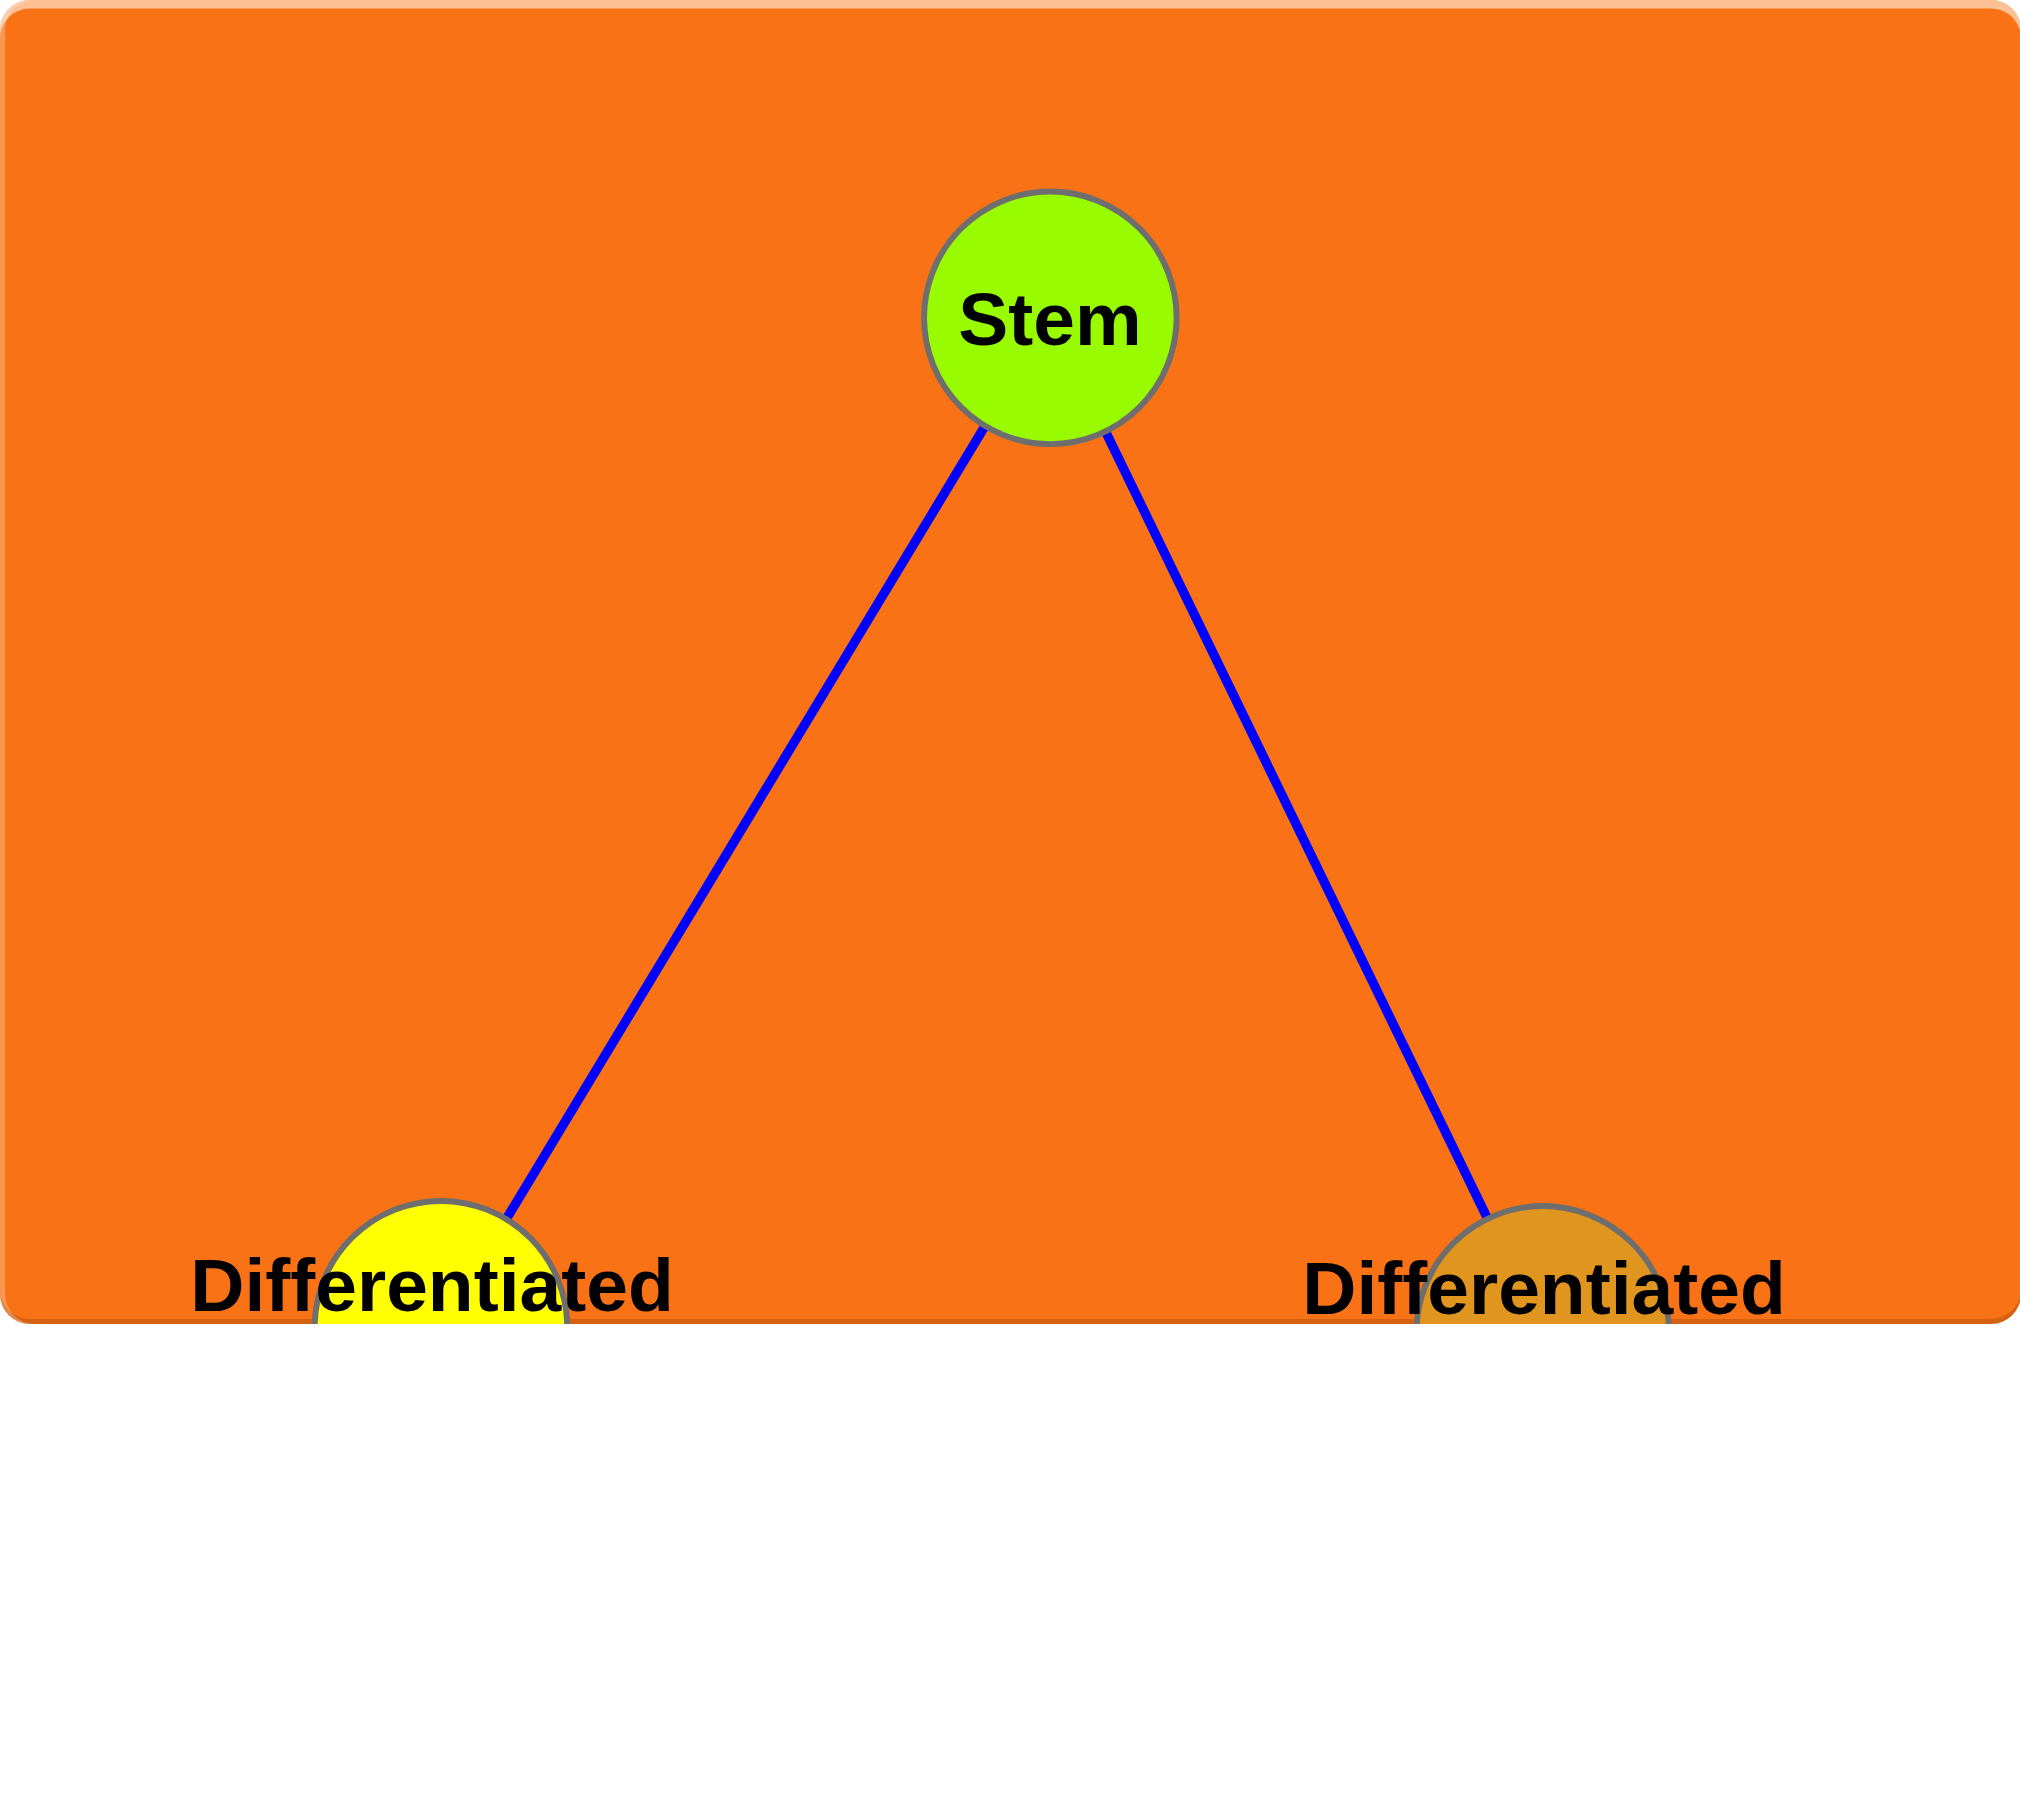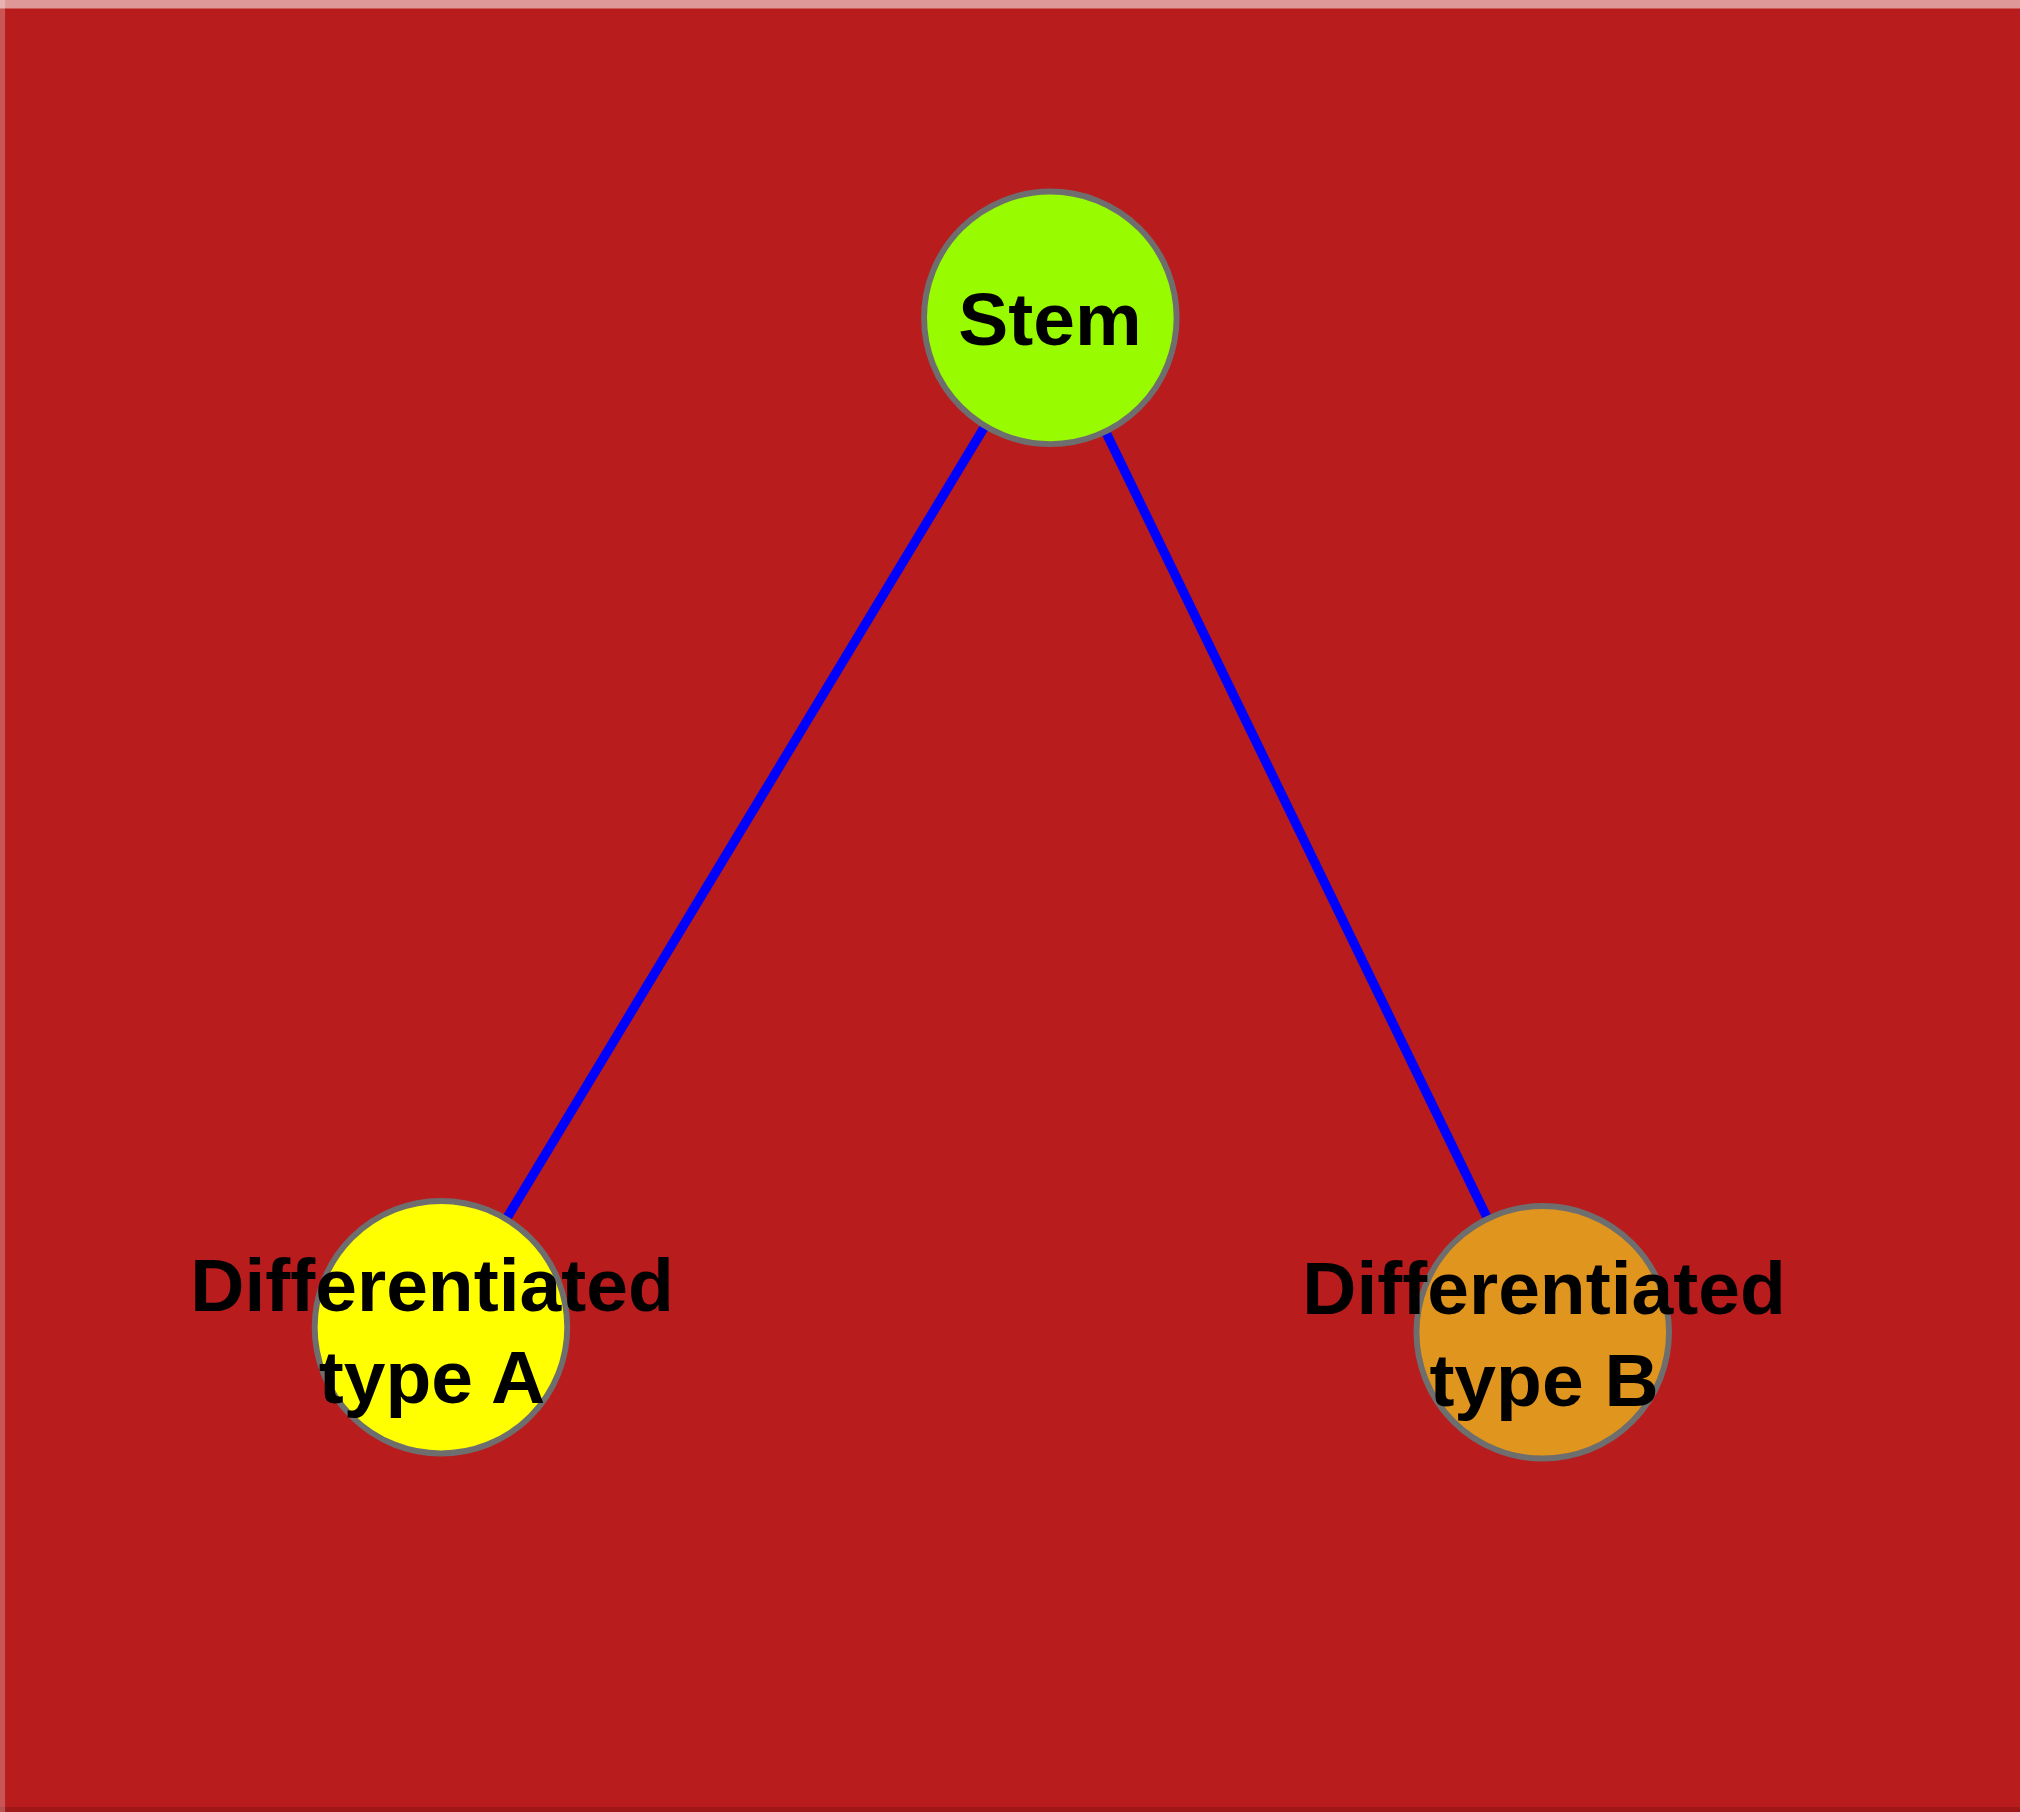--- a/index.html
+++ b/index.html
@@ -2,28 +2,29 @@
 <html style="font-size:13.6px"><head>
 <meta charset="utf-8">
 <style>
   html, body {
     margin: 0;
     padding: 0;
   }
   .canvas {
     position: relative;
     width: 2021px;
-    height: 1812px;
-    background: #b91c1c;
+    height: 1324px;
+    background: #f97316;
     overflow: hidden;
     font-family: "Liberation Sans", sans-serif;
     
     box-shadow: inset 0 8.5px 0 rgba(255,255,255,0.55),
                 inset 5.1px 0 0 rgba(255,255,255,0.25),
                 inset 0 -5.1px 0 rgba(0,0,0,0.14);
+    border-radius: 30px;
   }
   .graph-svg {
     position: absolute;
     left: 0;
     top: 0;
     display: block;
   }
   .edge {
     stroke-width: 11;
     fill: none;

